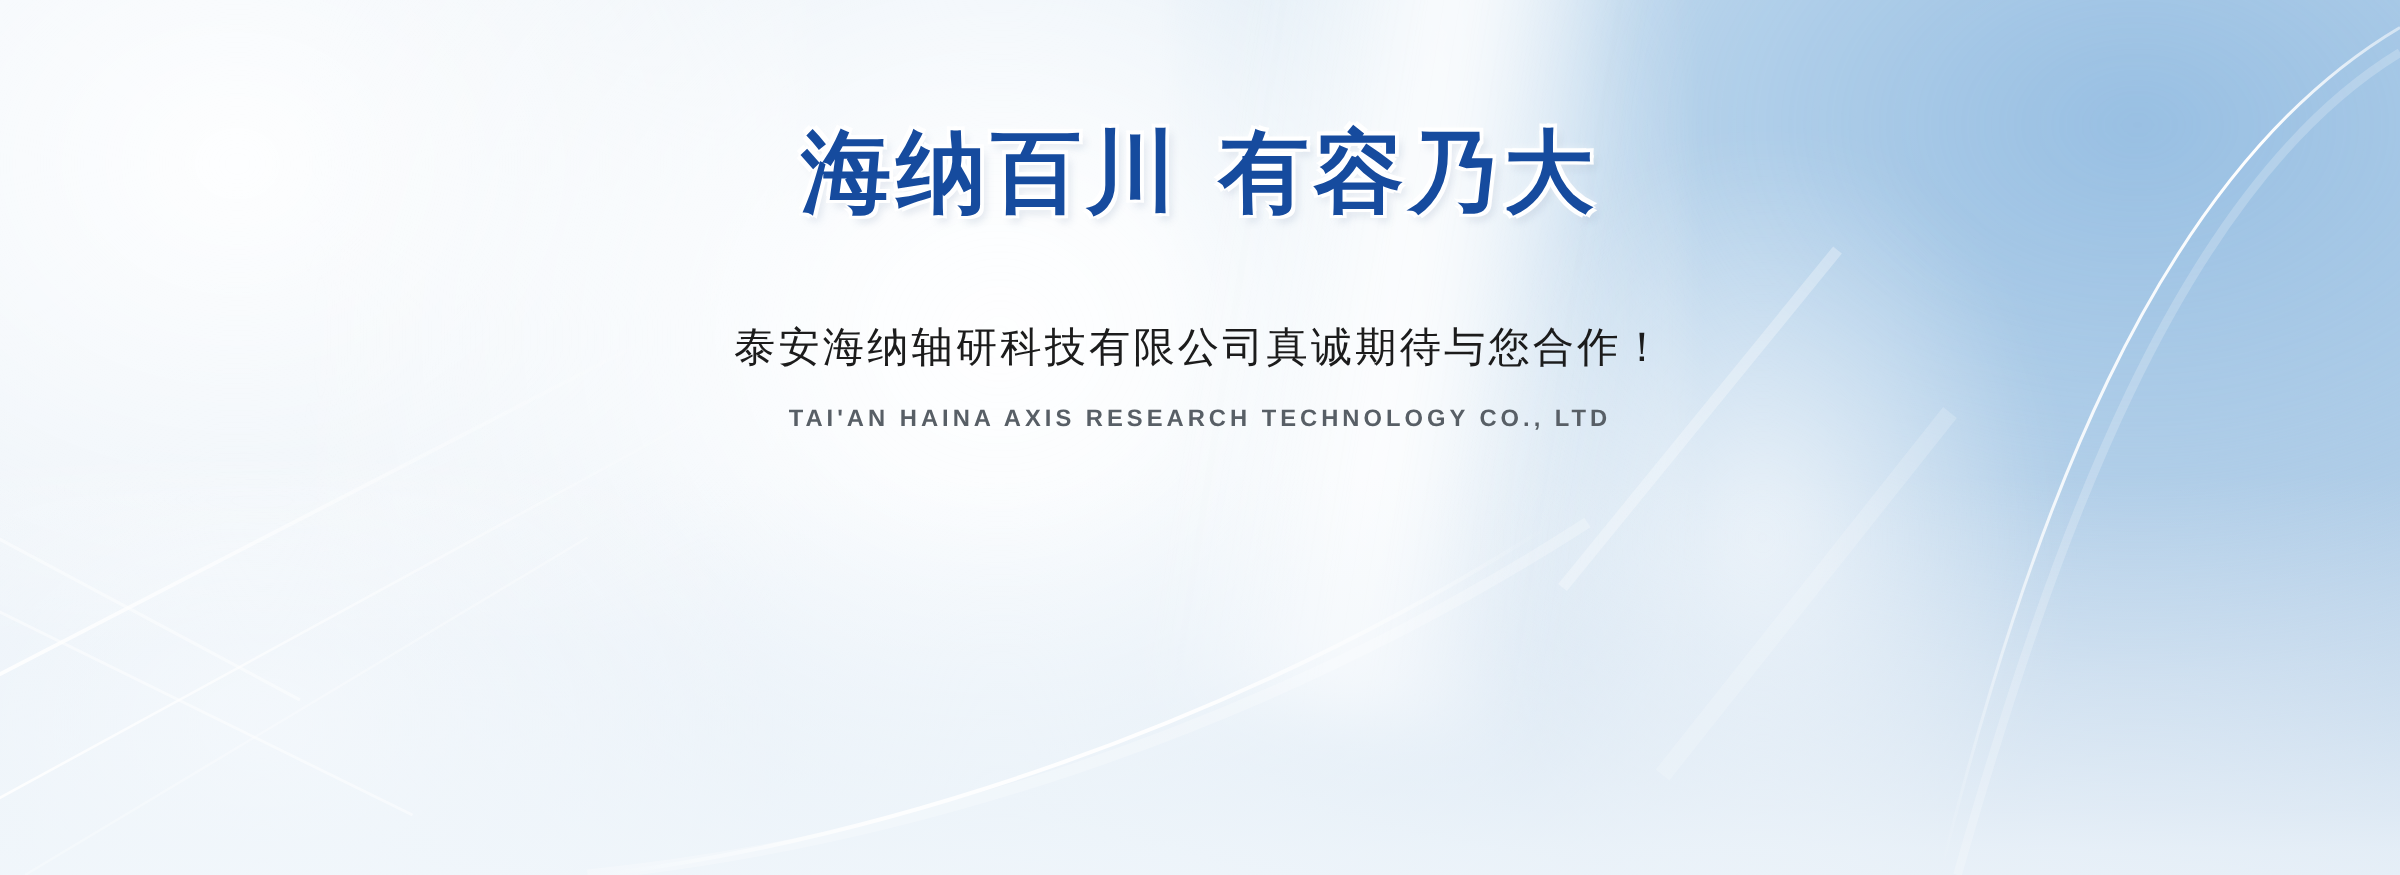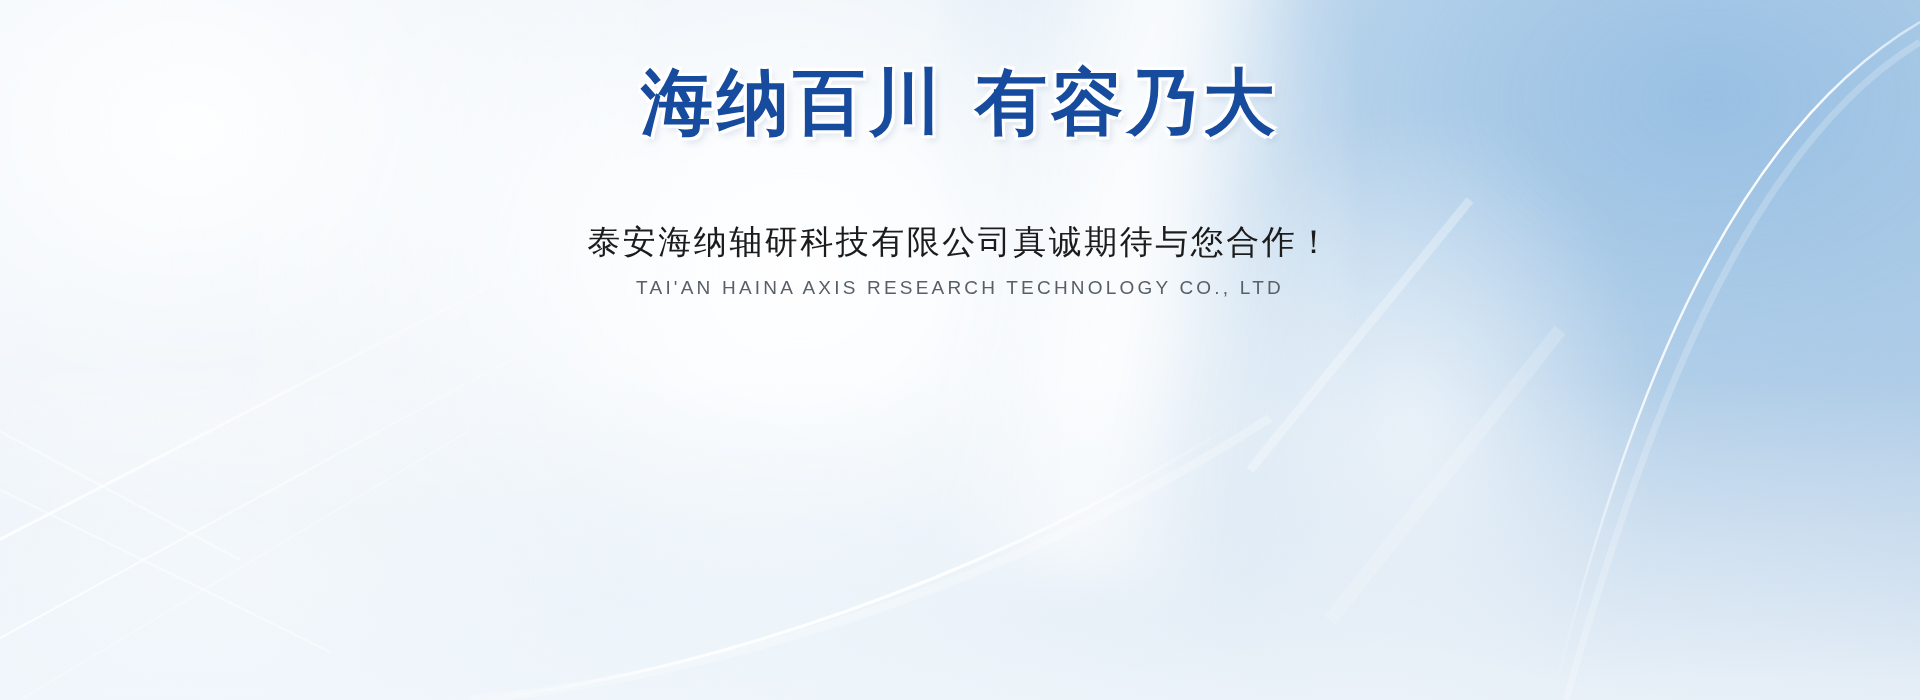--- a/index.html
+++ b/index.html
@@ -145,21 +145,21 @@
   
   .content {
     position: absolute;
     inset: 0;
     display: flex;
     flex-direction: column;
     align-items: center;
   }
 
   .headline {
-    margin-top: 64px;
+    margin-top: 100px;
     font-size: 72px;
     font-weight: bold;
     letter-spacing: 4px;
     color: #164b9e;
     white-space: nowrap;
     line-height: 1.08;
     text-shadow:
        2px  0    0 rgba(255,255,255,0.98),
       -2px  0    0 rgba(255,255,255,0.98),
        0    2px  0 rgba(255,255,255,0.98),
@@ -180,23 +180,23 @@
   .sub-cn {
     margin-top: 78px;
     font-size: 33px;
     font-weight: normal;
     letter-spacing: 2.5px;
     color: #1c1c1c;
     white-space: nowrap;
   }
 
   .sub-en {
-    margin-top: 12px;
+    margin-top: 24px;
     font-size: 19px;
-    font-weight: normal;
+    font-weight: bold;
     letter-spacing: 3.2px;
     color: #585f66;
     white-space: nowrap;
   }
 </style>
 </head>
 <body>
 
 <div class="banner">
 

